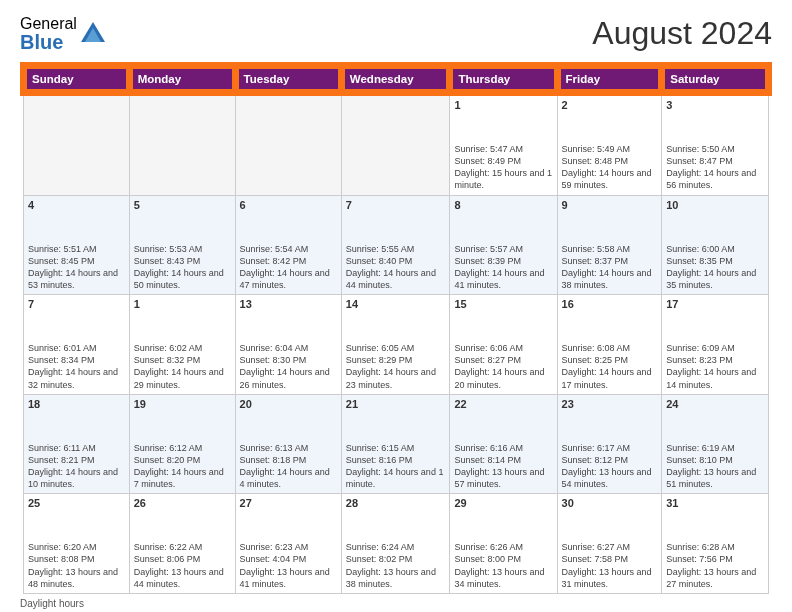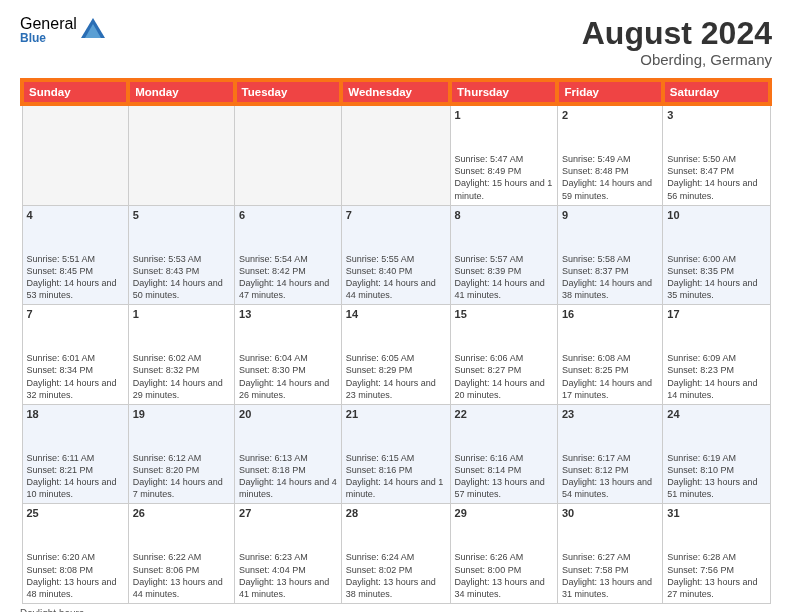--- a/index.html
+++ b/index.html
@@ -26,55 +26,55 @@
     .logo-area {
       display: flex;
       align-items: center;
     }
     .logo-text {
       display: flex;
       flex-direction: column;
       line-height: 1;
     }
     .logo-blue {
-      font-size: 12px;
+      font-size: 20px;
       font-weight: bold;
       color: #2a6eb5;
     }
     .logo-icon {
       width: 28px;
       height: 28px;
       margin-left: 2px;
     }
     .title-area {
       text-align: right;
     }
     .month-year {
       font-size: 32px;
-      font-weight: bold;
+      font-weight: normal;
       color: #333;
       line-height: 1.1;
     }
     .location {
       font-size: 15px;
       color: #555;
     }
     .calendar {
       width: 100%;
       border-collapse: collapse;
       flex: 1;
     }
     .calendar th {
-      background: #ef4444;
+      background: #701a75;
       color: #fff;
       font-size: 11.5px;
       font-weight: bold;
       text-align: left;
       padding: 4px 5px;
-      border: 4px solid #f97316;
+      border: 7px solid #f97316;
     }
     .calendar td {
       border: 1px solid #ccc;
       vertical-align: top;
       padding: 3px 4px;
       width: 113px;
       font-size: 9.5px;
       color: #333;
       background: #fff;
     }
@@ -113,21 +113,20 @@
         <span>General</span>
         <span class="logo-blue">Blue</span>
       </div>
       <svg class="logo-icon" viewBox="0 0 28 28">
         <polygon points="14,2 26,22 2,22" fill="#2a6eb5"></polygon>
         <polygon points="14,8 22,22 6,22" fill="#5a9fd4"></polygon>
       </svg>
     </div>
     <div class="title-area">
       <div class="month-year">August 2024</div>
-      <div class="location">Oberding, Germany</div>
     </div>
   </div>
 
   <table class="calendar">
     <thead>
       <tr>
         <th>Sunday</th>
         <th>Monday</th>
         <th>Tuesday</th>
         <th>Wednesday</th>

